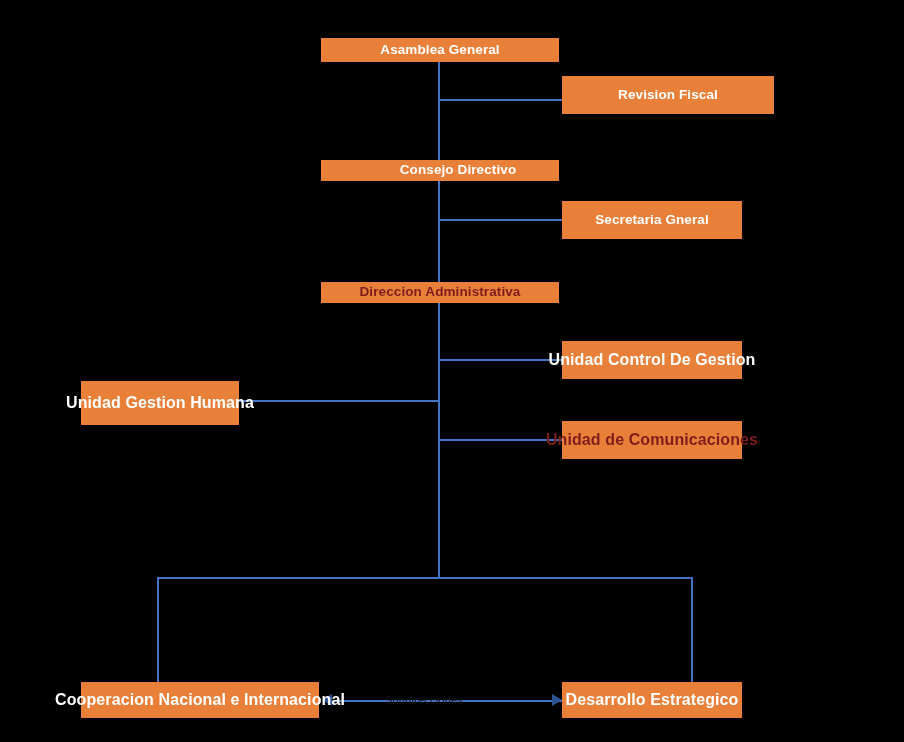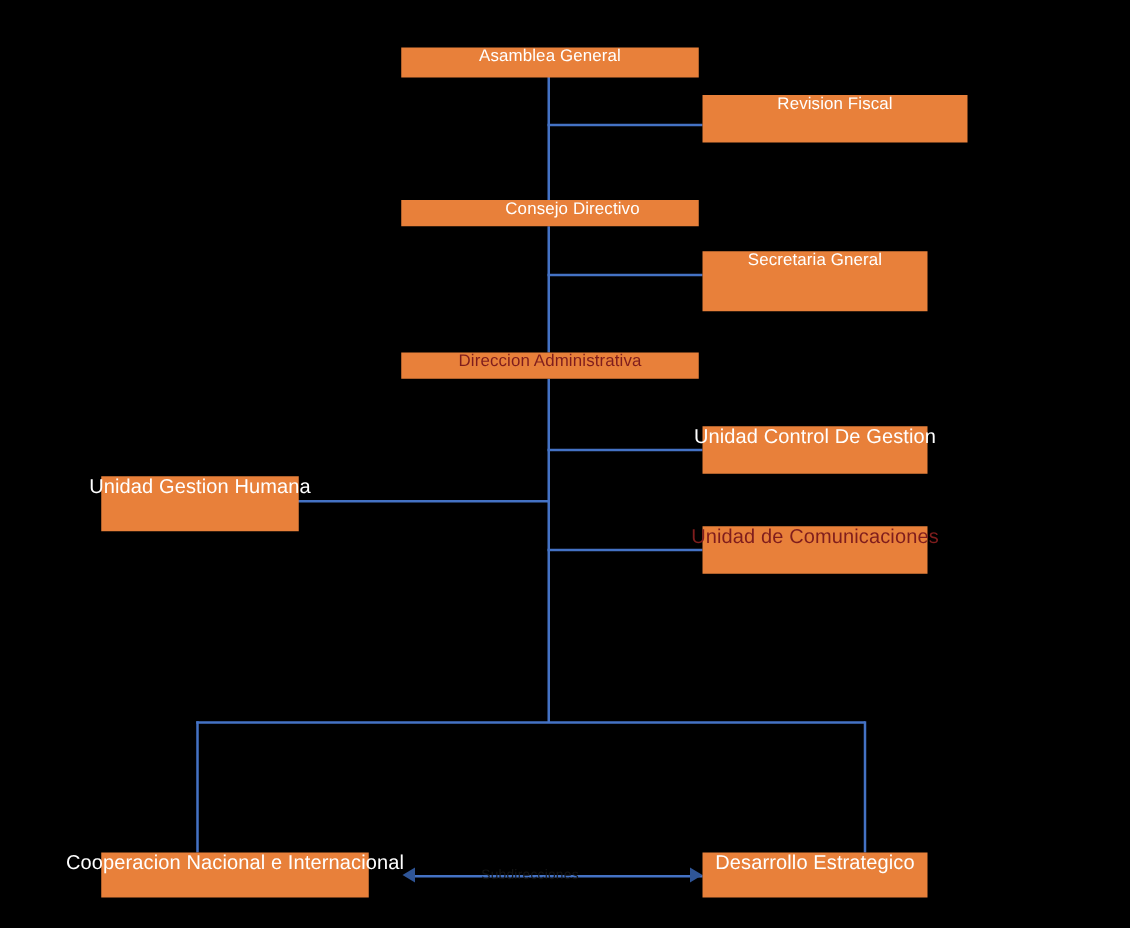--- a/index.html
+++ b/index.html
@@ -16,24 +16,24 @@
     width: 904px;
     height: 742px;
     background: #000000;
     overflow: hidden;
   }
   .node {
     position: absolute;
     background: var(--node-bg, #E8803A);
     color: #FFFFFF;
     display: flex;
-    align-items: flex-start;
+    align-items: center;
     justify-content: center;
     font-size: 13.5px;
-    font-weight: 400;
+    font-weight: 700;
     letter-spacing: .1px;
     line-height: 1.1;
     white-space: nowrap;
     box-sizing: border-box;
     z-index: 4;
   }
   .node.thin { font-size: 16px; }
   .line {
     position: absolute;
     background: var(--line, #4472C4);
@@ -101,41 +101,41 @@
   </div>
 
   <div class="node" style="left: 562px; top: 76px; width: 212px; height: 38px; --node-bg: #E8803A; color: rgb(255, 255, 255);">
     <span>Revision Fiscal</span>
   </div>
 
   <div class="node" style="left: 321px; top: 160px; width: 238px; height: 21px; --node-bg: #E8803A; color: rgb(255, 255, 255); padding-left: 36px;">
     <span>Consejo Directivo</span>
   </div>
 
-  <div class="node" style="left: 562px; top: 201px; width: 180px; height: 48px; --node-bg: #E8803A; color: rgb(255, 255, 255);">
+  <div class="node" style="left: 562px; top: 201px; width: 180px; height: 38px; --node-bg: #E8803A; color: rgb(255, 255, 255);">
     <span>Secretaria Gneral</span>
   </div>
 
   <div class="node" style="left: 321px; top: 282px; width: 238px; height: 21px; --node-bg: #E8803A; color: #7f1d1d;">
     <span>Direccion Administrativa</span>
   </div>
 
   <div class="node thin" style="left: 562px; top: 341px; width: 180px; height: 38px; --node-bg: #E8803A; color: rgb(255, 255, 255);">
     <span>Unidad Control De Gestion</span>
   </div>
 
   <div class="node thin" style="left: 81px; top: 381px; width: 158px; height: 44px; --node-bg: #E8803A; color: rgb(255, 255, 255);">
     <span>Unidad Gestion Humana</span>
   </div>
 
   <div class="node thin" style="left: 562px; top: 421px; width: 180px; height: 38px; --node-bg: #E8803A; color: #7f1d1d;">
     <span>Unidad de Comunicaciones</span>
   </div>
 
-  <div class="node thin" style="left: 81px; top: 682px; width: 214px; height: 36px; --node-bg: #E8803A; color: rgb(255, 255, 255);">
+  <div class="node thin" style="left: 81px; top: 682px; width: 238px; height: 36px; --node-bg: #E8803A; color: rgb(255, 255, 255);">
     <span>Cooperacion Nacional e Internacional</span>
   </div>
 
   <div class="node thin" style="left: 562px; top: 682px; width: 180px; height: 36px; --node-bg: #E8803A; color: rgb(255, 255, 255);">
     <span>Desarrollo Estrategico</span>
   </div>
 
 </div>
 
 </body></html>

